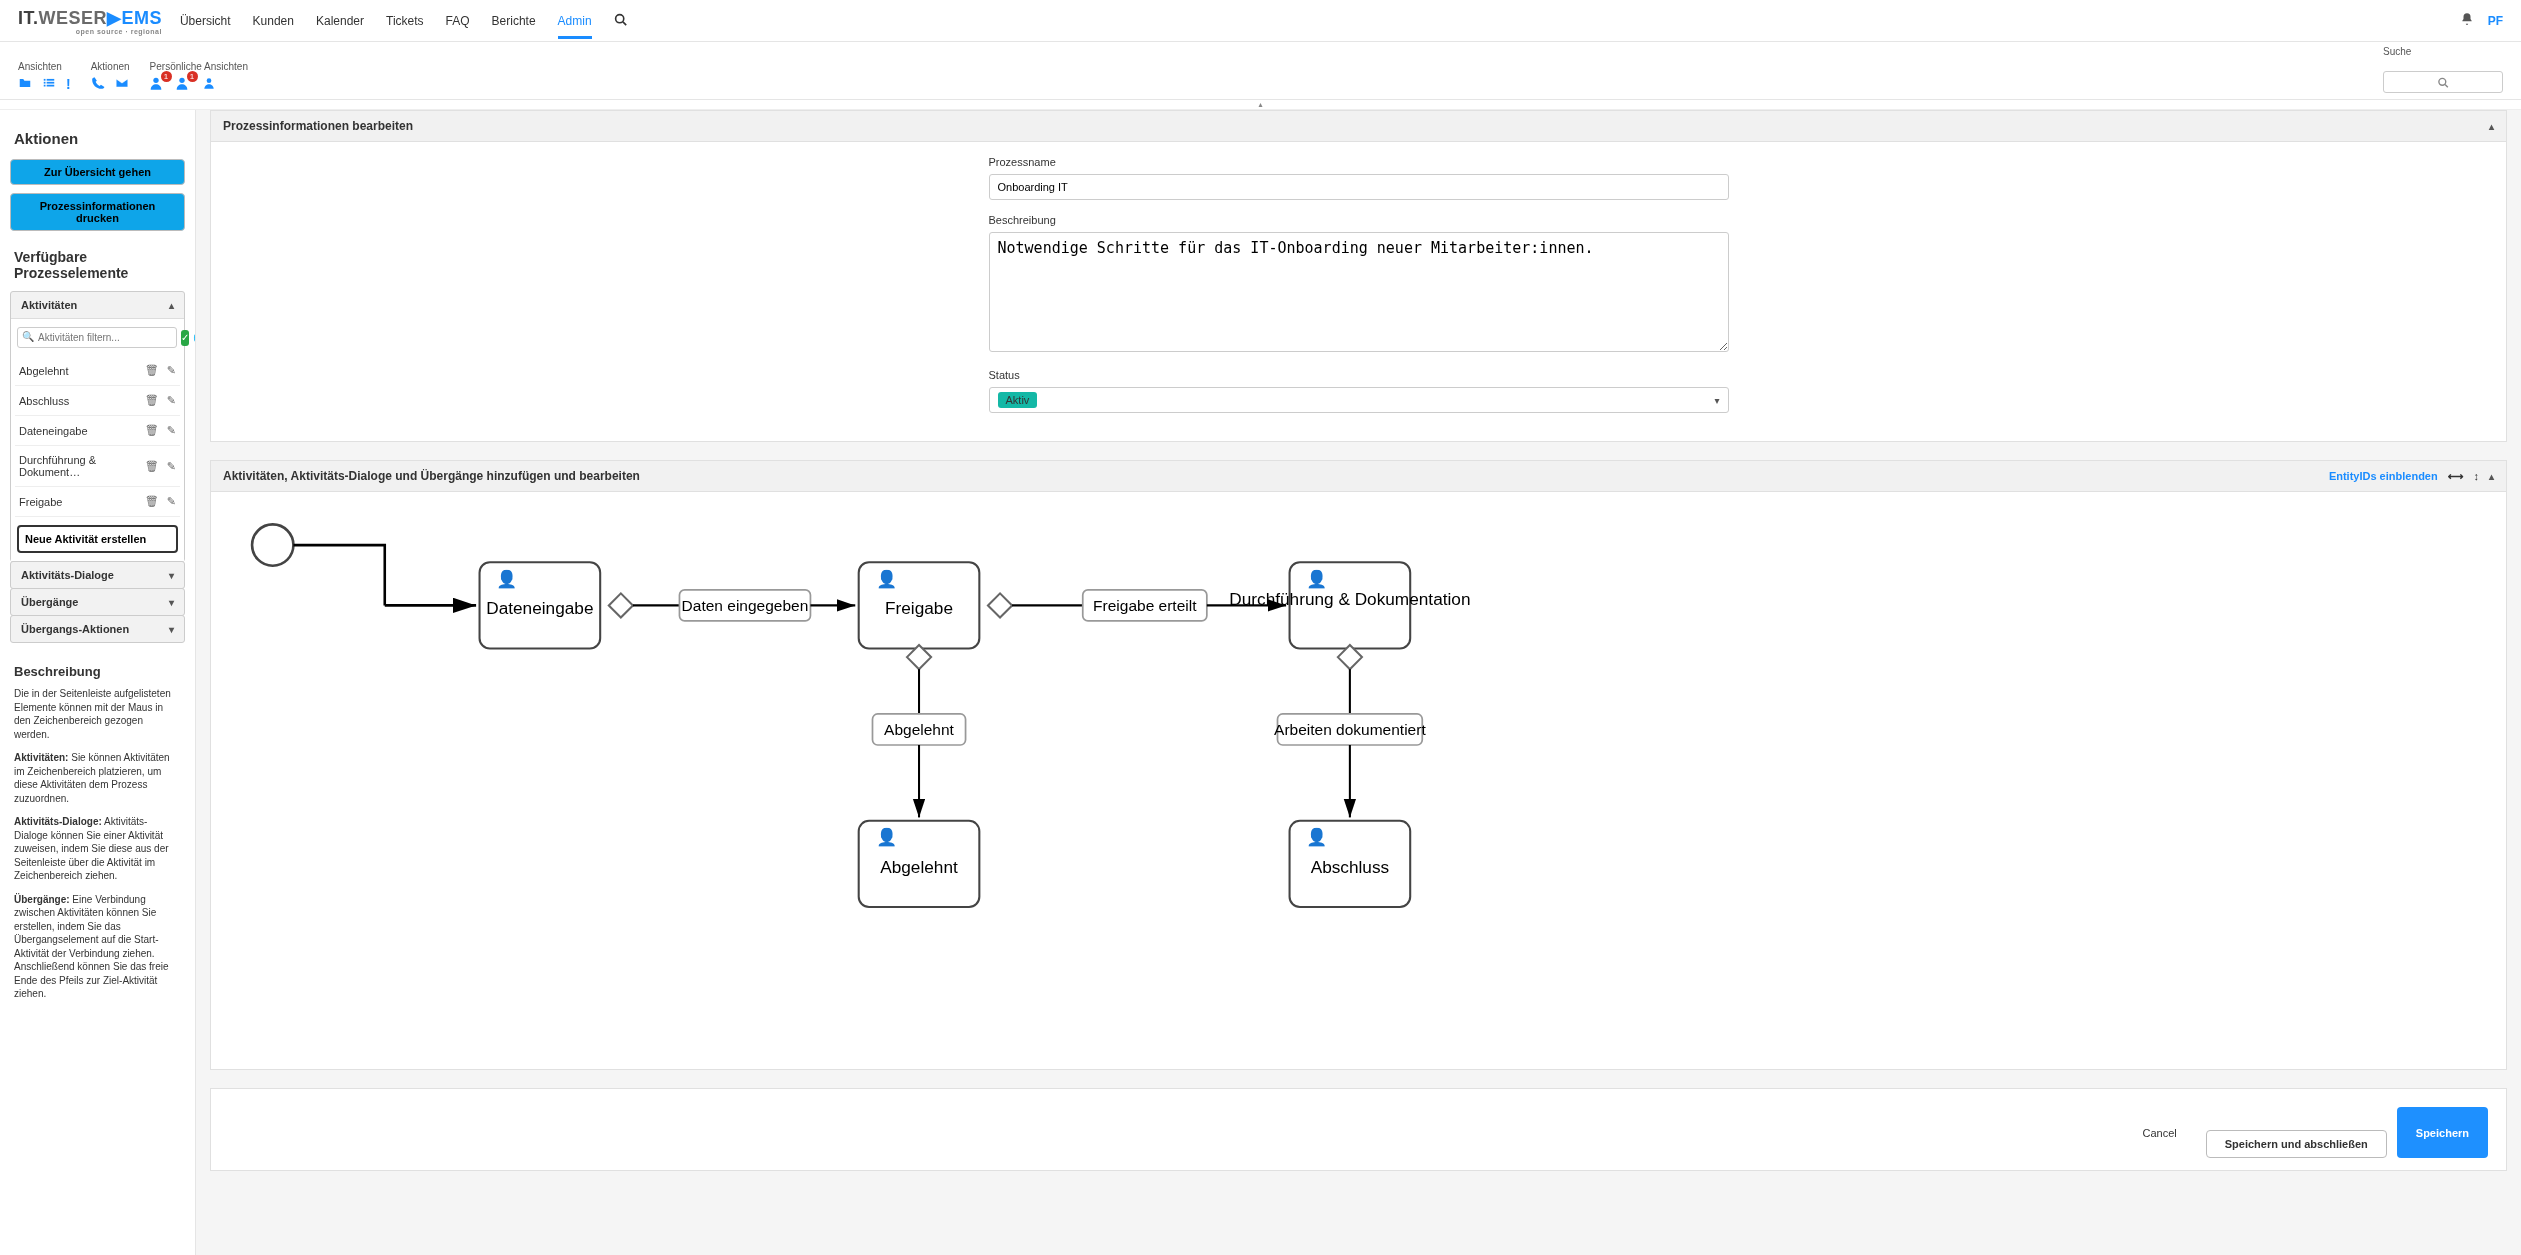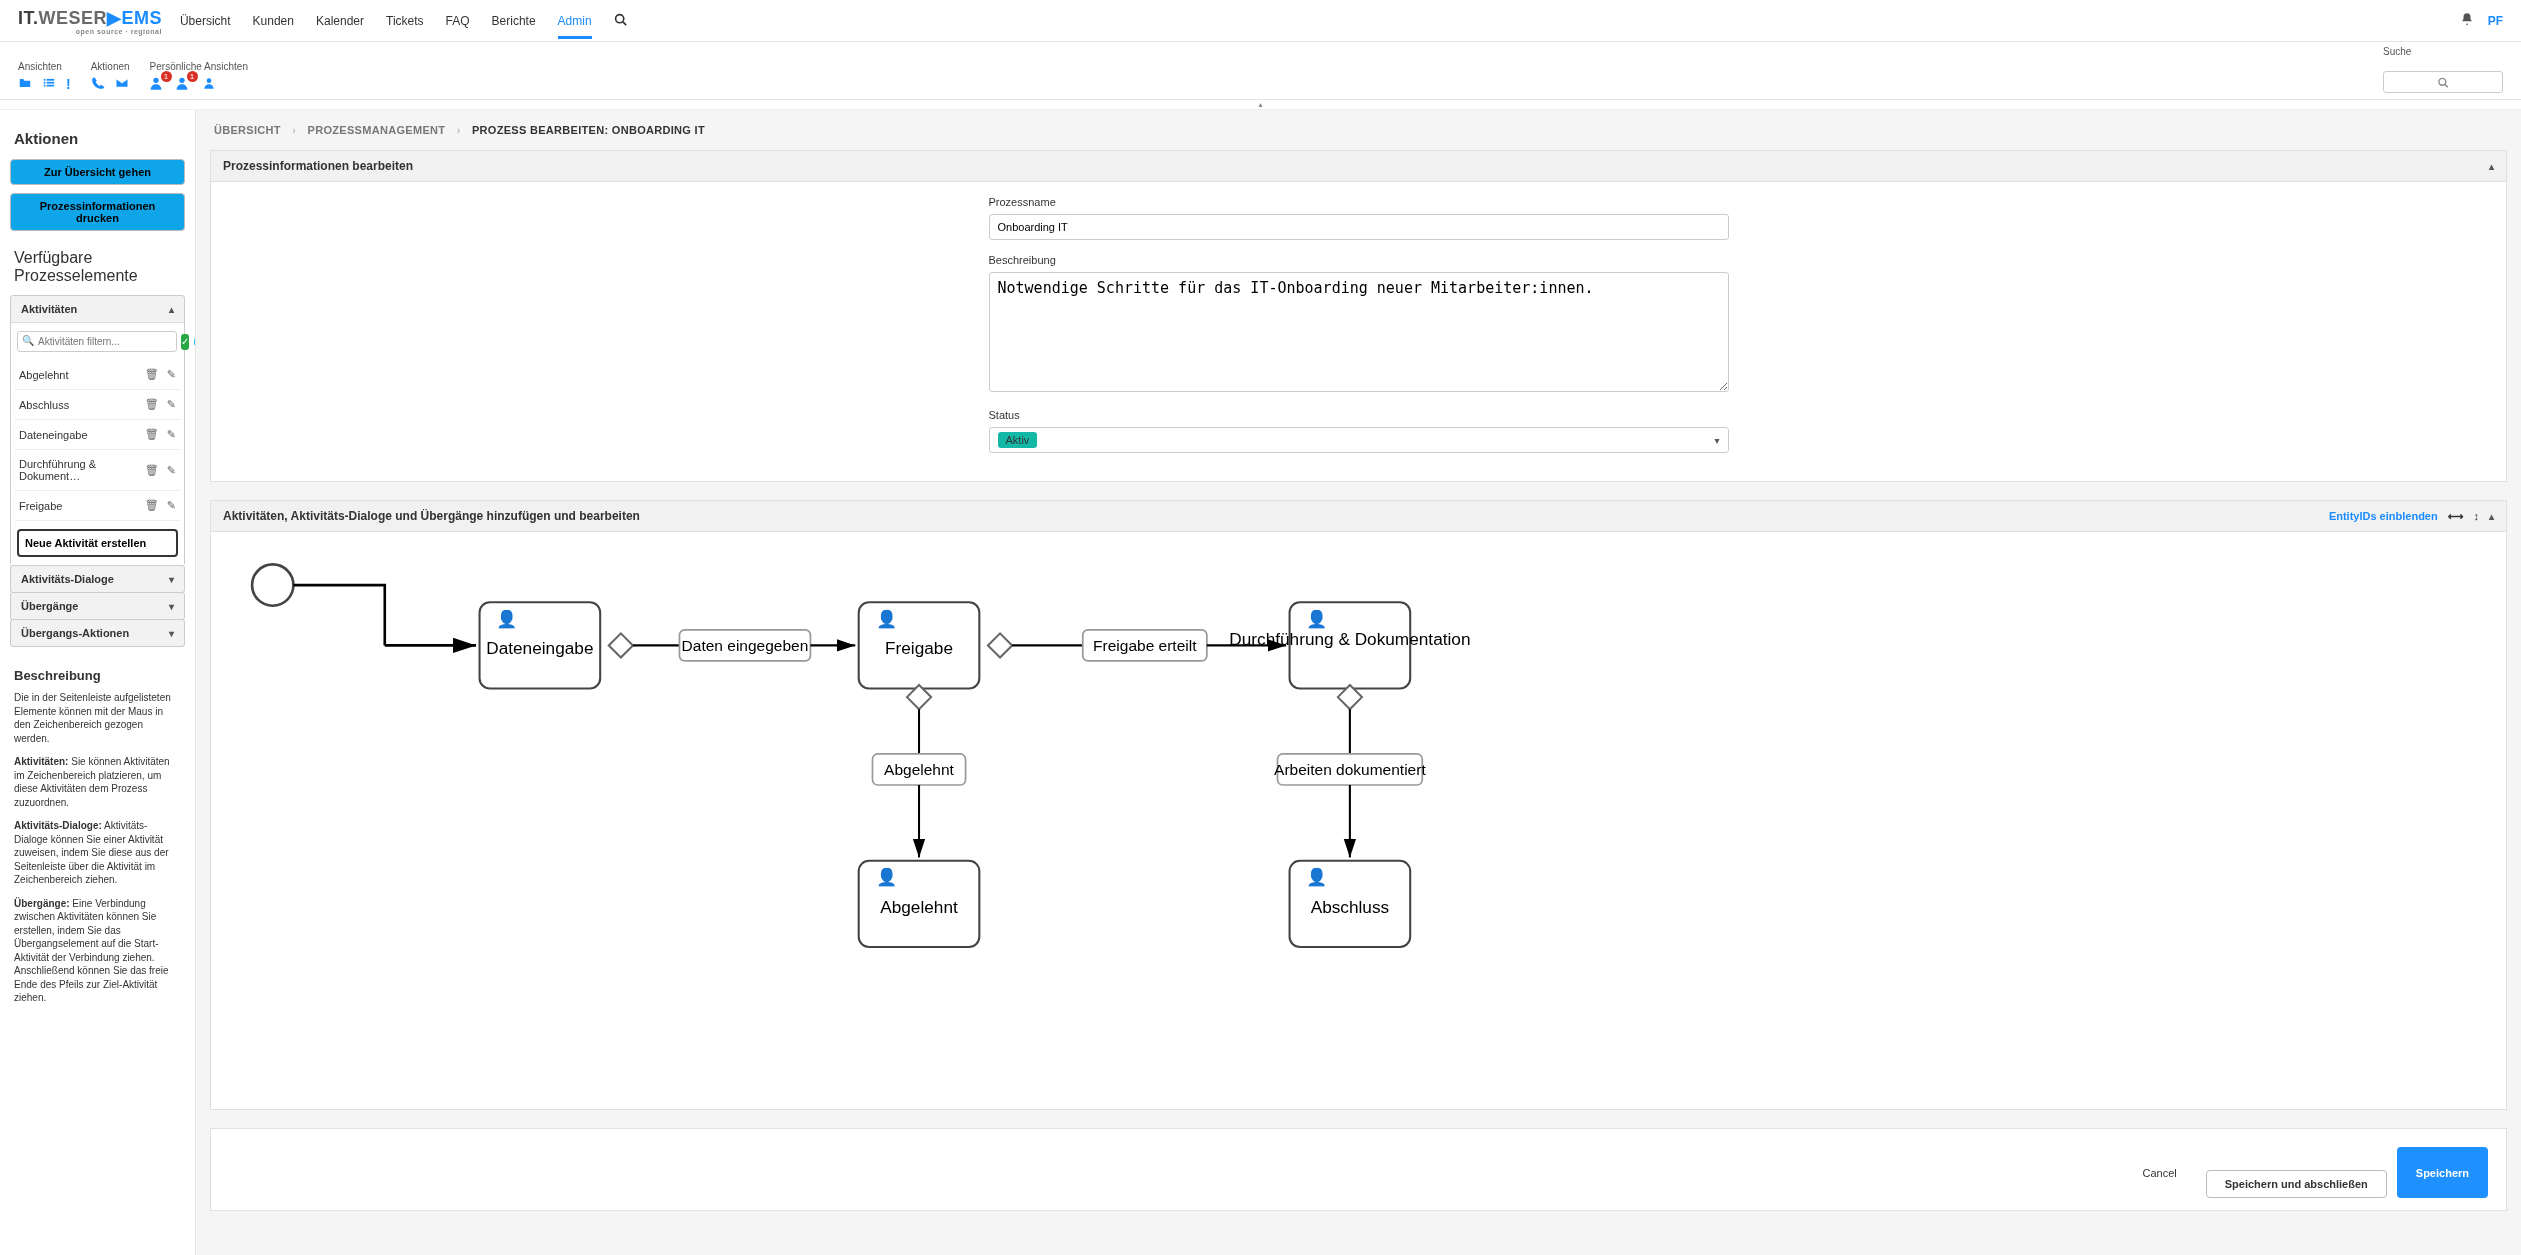--- a/index.html
+++ b/index.html
@@ -29,21 +29,21 @@
   .subnav-right .lbl { font-size:10px; color:#555; margin-bottom:14px;}
   .searchbox { border:1px solid #ccc; border-radius:3px; width:120px; height:22px; display:flex; align-items:center; padding:0 6px; color:#888;}
   
   .collapse-handle { height:10px; border-bottom:1px solid #eee; display:flex; align-items:center; justify-content:center; color:#888; font-size:8px;}
   
   .body { display:flex; height:calc(100% - 42px - 44px - 10px); background:#f3f3f3;}
   body { overflow:hidden;}
   .sidebar { width:196px; background:#fff; border-right:1px solid #e5e5e5; padding:16px 10px; overflow-y:auto;}
   .sidebar h2 { font-size:15px; font-weight:600; margin:4px 4px 12px;}
   .side-btn { display:block; width:100%; background:#0ea5e9; border:1px solid #bbb; border-radius:4px; padding:6px 8px; text-align:center; font-size:11px; font-weight:600; margin-bottom:8px; cursor:pointer;}
-  .sidebar h3 { font-size:16px; font-weight:400; margin:18px 4px 10px;}
+  .sidebar h3 { font-size:14px; font-weight:700; margin:18px 4px 10px;}
   .acc { border:1px solid #ccc; background:#f2f2f2; border-radius:3px; margin-bottom:-1px;}
   .acc-head { display:flex; align-items:center; justify-content:space-between; padding:7px 10px; font-weight:600; font-size:11px; cursor:pointer;}
   .acc-body { background:#fff; border-top:1px solid #ddd; padding:6px 4px;}
   .filterrow { display:flex; align-items:center; gap:4px; padding:2px 2px 8px;}
   .filterrow input { flex:1; border:1px solid #ccc; border-radius:3px; padding:4px 6px 4px 20px; font-size:10px;}
   .filterrow .wrap { position:relative; flex:1;}
   .filterrow .wrap .mag { position:absolute; left:5px; top:4px; color:#888; font-size:10px;}
   .fcheck { width:16px; height:16px; border-radius:3px; background:#28a745; color:#fff; display:flex; align-items:center; justify-content:center; font-size:10px;}
   .fglobe { color:#333; font-size:12px;}
   .act-item { display:flex; align-items:center; justify-content:space-between; padding:8px 4px; border-bottom:1px solid #eee; font-size:11px;}
@@ -267,27 +267,20 @@
     </div>
 
     <h4>Beschreibung</h4>
     <p class="desc">Die in der Seitenleiste aufgelisteten Elemente können mit der Maus in den Zeichenbereich gezogen werden.</p>
     <p class="desc"><b>Aktivitäten:</b><span> Sie können Aktivitäten im Zeichenbereich platzieren, um diese Aktivitäten dem Prozess zuzuordnen.</span></p>
     <p class="desc"><b>Aktivitäts-Dialoge:</b><span> Aktivitäts-Dialoge können Sie einer Aktivität zuweisen, indem Sie diese aus der Seitenleiste über die Aktivität im Zeichenbereich ziehen.</span></p>
     <p class="desc"><b>Übergänge:</b><span> Eine Verbindung zwischen Aktivitäten können Sie erstellen, indem Sie das Übergangselement auf die Start-Aktivität der Verbindung ziehen. Anschließend können Sie das freie Ende des Pfeils zur Ziel-Aktivität ziehen.</span></p>
   </div>
 
   <div class="main">
-    <div class="crumbs">
-      <span>ÜBERSICHT</span>
-      <span class="sep">›</span>
-      <span>PROZESSMANAGEMENT</span>
-      <span class="sep">›</span>
-      <span class="cur">PROZESS BEARBEITEN: ONBOARDING IT</span>
-    </div>
 
     <div class="panel">
       <div class="panel-head">
         <span>Prozessinformationen bearbeiten</span>
         <span class="caret"></span>
       </div>
       <div class="panel-body">
         <div class="formrow">
           <label>Prozessname</label>
           <input type="text" value="Onboarding IT" style="">

